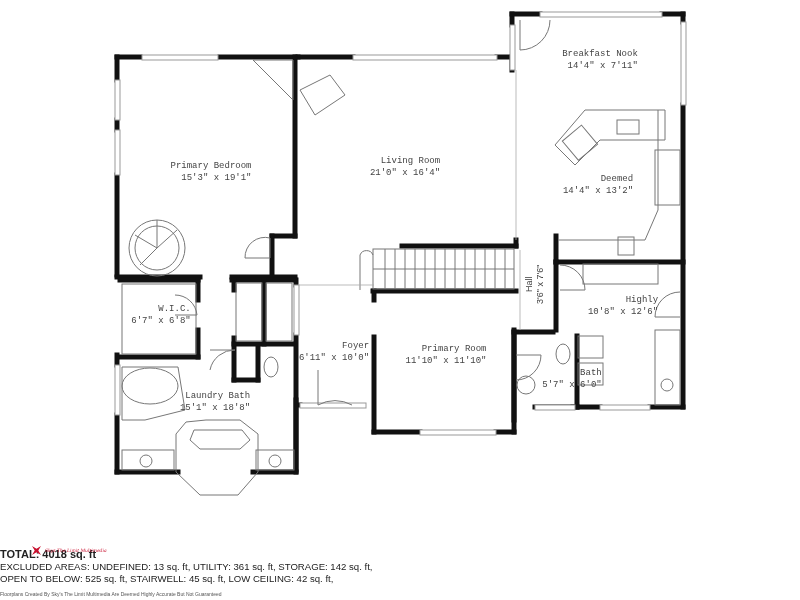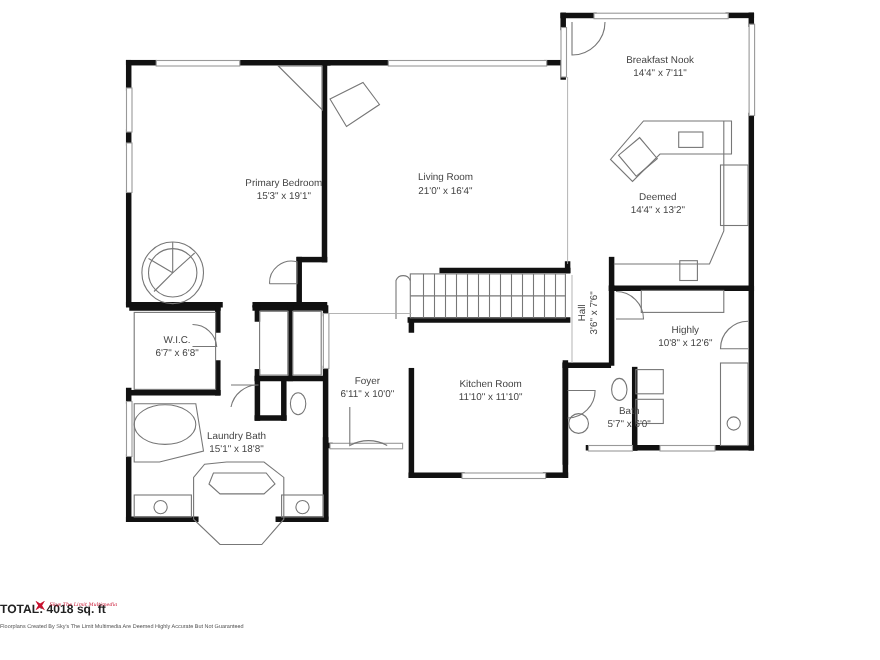--- a/index.html
+++ b/index.html
@@ -1,18 +1,18 @@
 <!DOCTYPE html>
 <html><head>
 <meta charset="utf-8">
 <style>
   html, body { margin: 0; padding: 0; background: #ffffff; }
   body { width: 800px; height: 600px; position: relative; overflow: hidden; font-family: "Liberation Sans", sans-serif; color: #333; }
   #plan { position: absolute; left: 0; top: 0; width: 800px; height: 510px; }
-  .room-label { position: absolute; text-align: center; font-size: 9px; color: #444; line-height: 12px; white-space: nowrap; transform: translateX(-50%); }
+  .room-label { position: absolute; text-align: right; font-size: 9px; color: #444; line-height: 12px; white-space: nowrap; transform: translateX(-50%); font-family: Liberation Mono, monospace; }
   .room-label .dim { display: block; }
   .hall-label { position: absolute; font-size: 9px; color: #444; line-height: 11px; white-space: nowrap; transform: rotate(-90deg); transform-origin: left top; text-align: center; }
   #summary { position: absolute; left: 0; top: 512px; width: 746px; color: #222; margin-top: 36px; }
   #summary .total { font-weight: bold; font-size: 11px; line-height: 13px; }
   #summary .line { font-size: 9.6px; line-height: 12px; }
   #summary .disclaimer { font-size: 5px; line-height: 8px; color: #555; margin-top: 5px; }
   #logo { position: absolute; left: 32px; top: 546px; display: flex; align-items: center; gap: 4px; }
   #logo .mark { width: 9px; height: 9px; background: #c8102e; transform: rotate(0deg); clip-path: polygon(0 0, 50% 30%, 100% 0, 70% 50%, 100% 100%, 50% 70%, 0 100%, 30% 50%); }
   #logo .text { font-family: "DejaVu Serif", serif; font-style: italic; font-size: 4.5px; color: #c8102e; }
 </style>
@@ -180,21 +180,21 @@
     <circle cx="275" cy="461" r="6"></circle>
   </g>
 
   <g stroke="#aaa" stroke-width="0.8">
     <line x1="516" y1="70" x2="516" y2="240"></line>
     <line x1="520" y1="250" x2="520" y2="330"></line>
     <line x1="298" y1="285" x2="374" y2="285"></line>
   </g>
 </svg>
 
-<div class="room-label" style="left:211px;top:160px;margin-left:47px;">
+<div class="room-label" style="left:211px;top:160px;">
   <span>Primary Bedroom</span>
   <span class="dim">15'3" x 19'1"</span>
 </div>
 <div class="room-label" style="left:405px;top:155px;">
   <span>Living Room</span>
   <span class="dim">21'0" x 16'4"</span>
 </div>
 <div class="room-label" style="left:600px;top:48px;">
   <span>Breakfast Nook</span>
   <span class="dim">14'4" x 7'11"</span>
@@ -213,33 +213,35 @@
 </div>
 <div class="room-label" style="left:161px;top:303px;">
   <span>W.I.C.</span>
   <span class="dim">6'7" x 6'8"</span>
 </div>
 <div class="room-label" style="left:334px;top:340px;">
   <span>Foyer</span>
   <span class="dim">6'11" x 10'0"</span>
 </div>
 <div class="room-label" style="left:446px;top:343px;">
-  <span>Kitchen Room</span>
+  <span>Primary Room</span>
   <span class="dim">11'10" x 11'10"</span>
 </div>
 <div class="room-label" style="left:572px;top:367px;">
   <span>Bath</span>
   <span class="dim">5'7" x 6'0"</span>
 </div>
 <div class="room-label" style="left:215px;top:390px;">
   <span>Laundry Bath</span>
   <span class="dim">15'1" x 18'8"</span>
 </div>
 
 <div id="summary">
   <div class="total">TOTAL: 4018 sq. ft</div>
+  <div class="line">EXCLUDED AREAS: UNDEFINED: 13 sq. ft, UTILITY: 361 sq. ft, STORAGE: 142 sq. ft,</div>
+  <div class="line">OPEN TO BELOW: 525 sq. ft, STAIRWELL: 45 sq. ft, LOW CEILING: 42 sq. ft,</div>
   <div class="disclaimer">Floorplans Created By Sky's The Limit Multimedia Are Deemed Highly Accurate But Not Guaranteed</div>
 </div>
 
 <div id="logo">
   <span class="mark"></span>
   <span class="text">Skys The Limit Multimedia</span>
 </div>
 
 </body></html>

